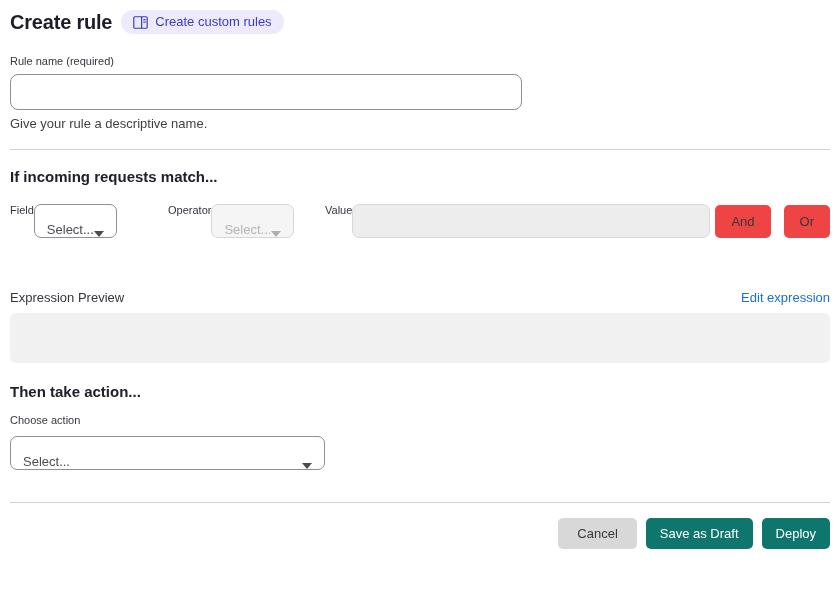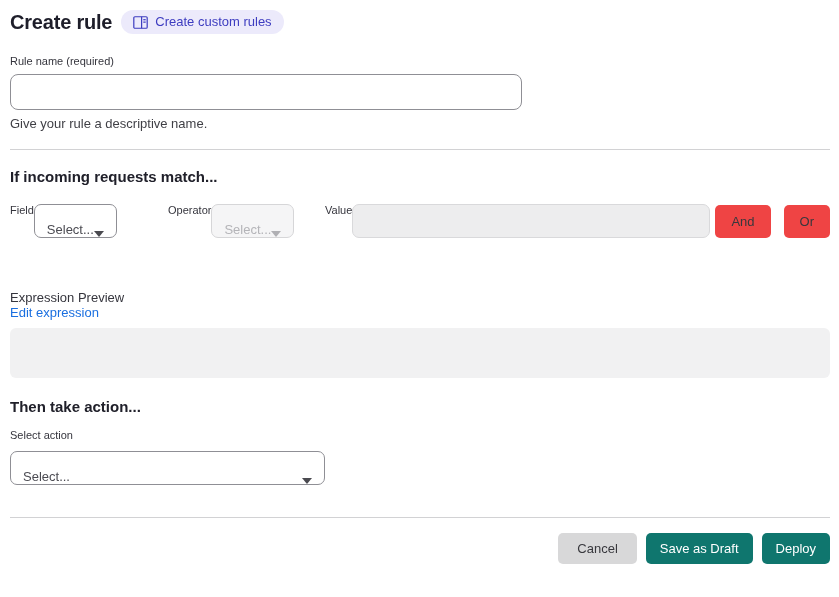--- a/index.html
+++ b/index.html
@@ -58,21 +58,21 @@
     border-radius: 7px; padding: 0 10px; font-size: 13px; font-family: inherit;
   }
   .andor-group { margin-left: auto; display: flex; gap: 13px; }
   .btn { font-family: inherit; cursor: pointer; }
   .btn-gray {
     background: #ef4444; color: #38383d; border: none; border-radius: 5px;
     height: 33px; font-size: 13px; padding: 0 16px;
   }
 
   
-  .expr-row { display: flex; justify-content: space-between; align-items: baseline; margin-top: 52px; flex-direction: column; }
+  .expr-row { display: flex; justify-content: space-between; align-items: baseline; margin-top: 52px; }
   .expr-label { font-size: 13px; color: #35353d; }
   .link { font-size: 13px; color: #1a6fe0; cursor: pointer; text-decoration: none; }
   .expr-box { margin-top: 8px; height: 50px; background: #f1f1f2; border-radius: 6px; font-size: 13px; color:#4b4b52; padding: 8px 12px; }
 
   
   .choose-label { margin-top: 14px; }
   .action-select { margin-top: 10px; width: 315px; }
 
   
   .footer-divider { margin-top: 32px; }
@@ -139,21 +139,21 @@
   </div>
 
   <div class="expr-row">
     <div class="expr-label">Expression Preview</div>
     <a class="link">Edit expression</a>
   </div>
   <div class="expr-box"></div>
 
   <h2 class="section-heading" style="margin-top:20px;">Then take action...</h2>
 
-  <div class="field-label choose-label">Select action</div>
+  <div class="field-label choose-label">Choose action</div>
   <div class="select select-enabled action-select">
     <span>Select...</span>
     <span class="caret"></span>
   </div>
 
   <hr class="divider footer-divider">
 
   <div class="footer">
     <button class="btn btn-cancel">Cancel</button>
     <button class="btn btn-blue">Save as Draft</button>

